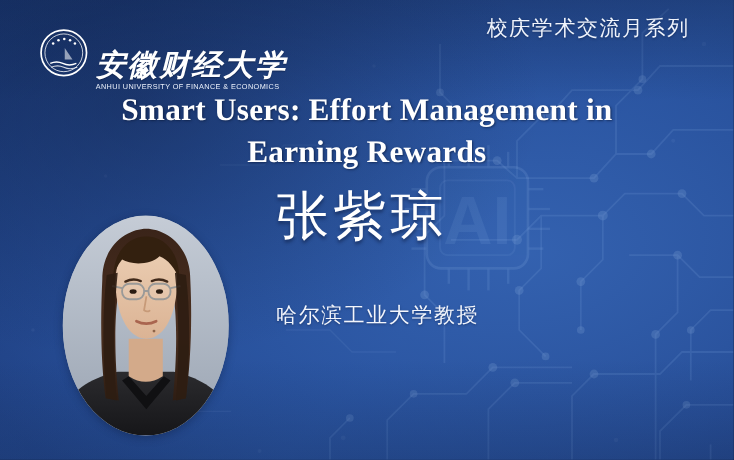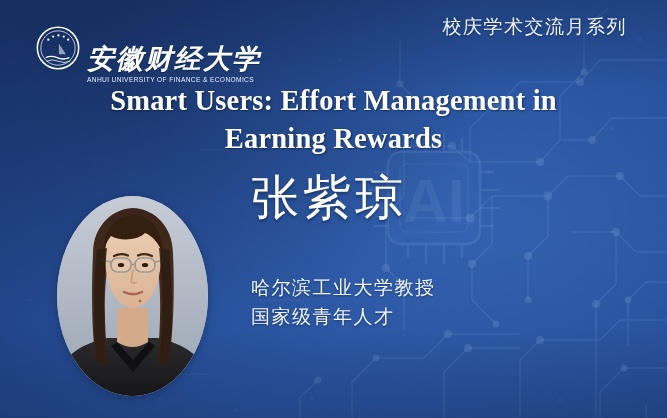--- a/index.html
+++ b/index.html
@@ -354,19 +354,18 @@
       <path d="M102 52 C106 90 106 130 103 168 L112 166 C116 128 116 86 112 54 Z" fill="#2e1d12" opacity="0.9"></path>
 
       <path d="M60 146 L76 164 L92 146 L98 150 L76 176 L54 150 Z" fill="#101012"></path>
     </svg>
   </div>
 
   <div class="speaker-name">张紫琼</div>
 
   <div class="affiliation">
     <div>哈尔滨工业大学教授</div>
-    <div>国家级青年人才</div>
   </div>
 
   <div class="schedule">
   </div>
 
 </div>
 
 </body></html>

